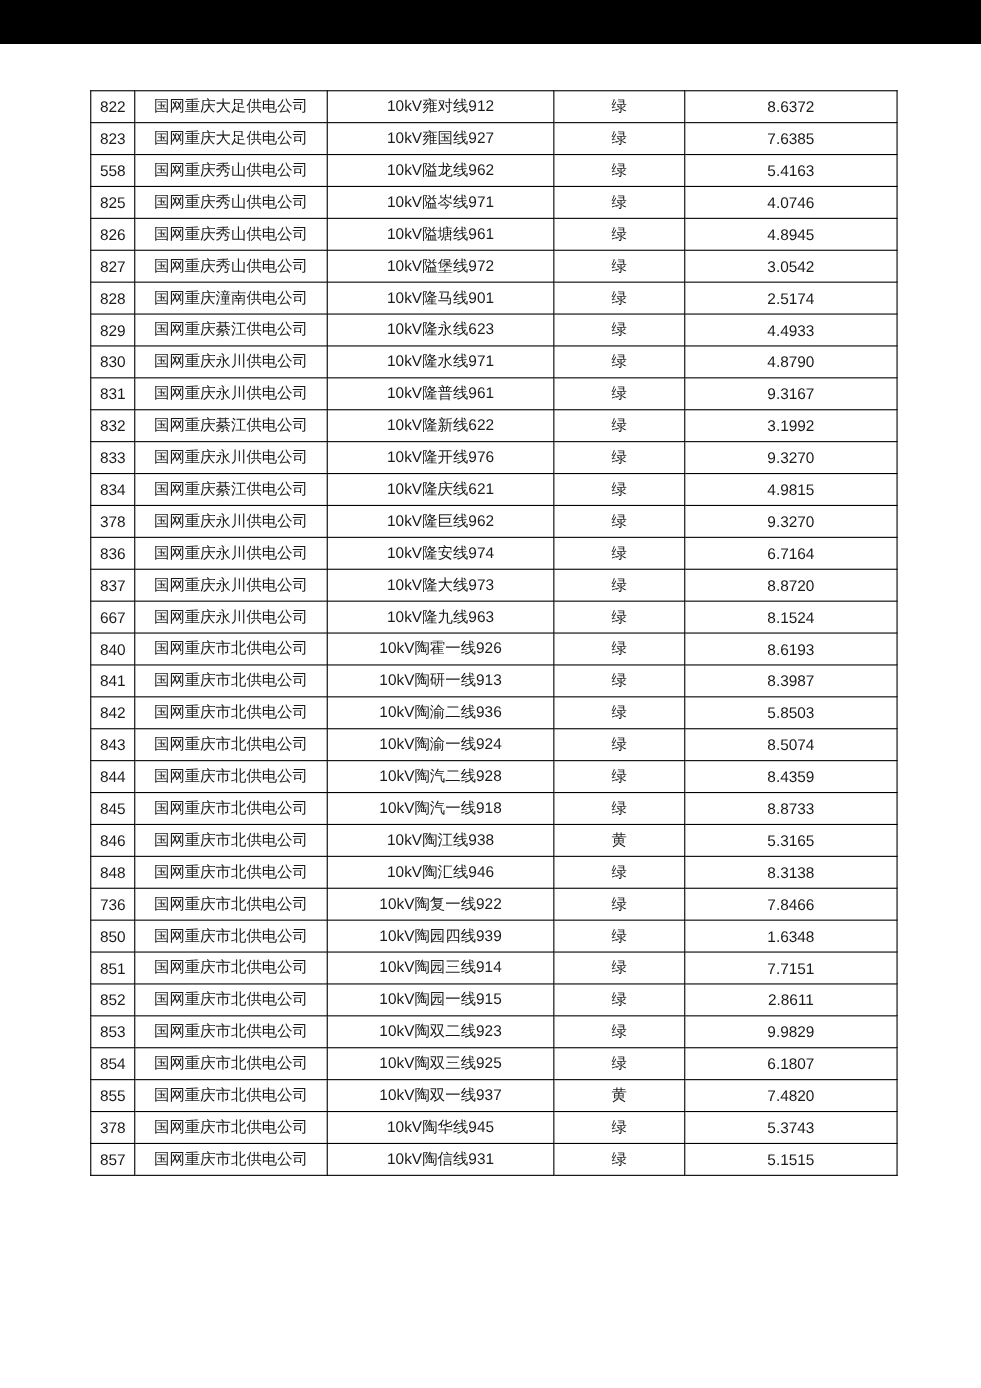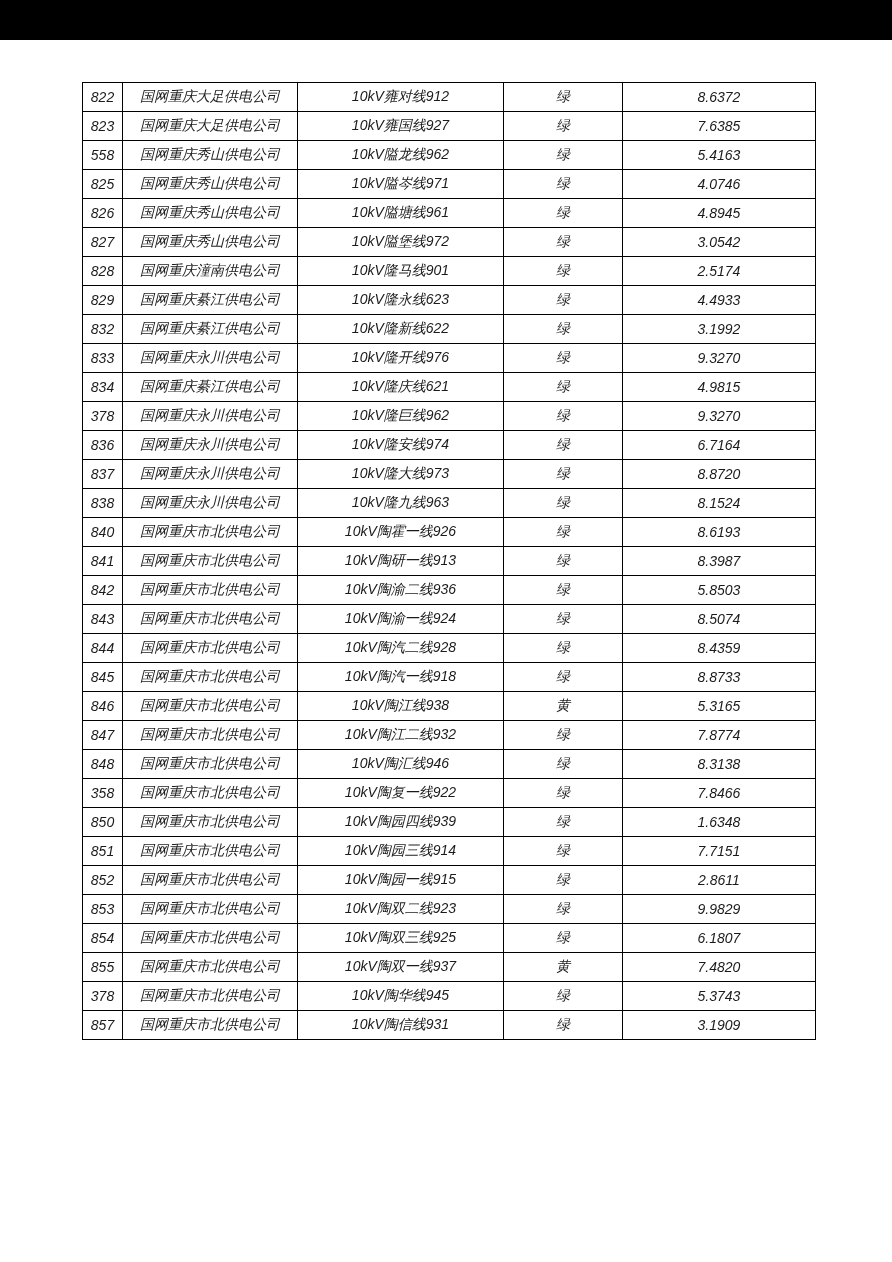--- a/index.html
+++ b/index.html
@@ -5,21 +5,20 @@
   * { margin: 0; padding: 0; box-sizing: border-box; }
   html, body { background: #e8e8e8; }
   body { font-family: "Liberation Sans", "DejaVu Sans", sans-serif; }
   .screen {
     position: relative;
     width: 892px;
     height: 1262px;
     margin: 0 auto;
     background: #fdfdfd;
     overflow: hidden;
-    font-style: italic;
   }
   .top-bar {
     position: absolute;
     top: 0;
     left: 0;
     width: 892px;
     height: 40px;
     background: #000000;
   }
   .document-page {
@@ -120,20 +119,34 @@
             <td>2.5174</td>
           </tr>
           <tr>
             <td>829</td>
             <td>国网重庆綦江供电公司</td>
             <td>10kV隆永线623</td>
             <td>绿</td>
             <td>4.4933</td>
           </tr>
           <tr>
+            <td>830</td>
+            <td>国网重庆永川供电公司</td>
+            <td>10kV隆水线971</td>
+            <td>绿</td>
+            <td>4.8790</td>
+          </tr>
+          <tr>
+            <td>831</td>
+            <td>国网重庆永川供电公司</td>
+            <td>10kV隆普线961</td>
+            <td>绿</td>
+            <td>9.3167</td>
+          </tr>
+          <tr>
             <td>832</td>
             <td>国网重庆綦江供电公司</td>
             <td>10kV隆新线622</td>
             <td>绿</td>
             <td>3.1992</td>
           </tr>
           <tr>
             <td>833</td>
             <td>国网重庆永川供电公司</td>
             <td>10kV隆开线976</td>
@@ -162,21 +175,21 @@
             <td>6.7164</td>
           </tr>
           <tr>
             <td>837</td>
             <td>国网重庆永川供电公司</td>
             <td>10kV隆大线973</td>
             <td>绿</td>
             <td>8.8720</td>
           </tr>
           <tr>
-            <td>838</td>
+            <td>667</td>
             <td>国网重庆永川供电公司</td>
             <td>10kV隆九线963</td>
             <td>绿</td>
             <td>8.1524</td>
           </tr>
           <tr>
             <td>840</td>
             <td>国网重庆市北供电公司</td>
             <td>10kV陶霍一线926</td>
             <td>绿</td>
@@ -218,35 +231,28 @@
             <td>8.8733</td>
           </tr>
           <tr>
             <td>846</td>
             <td>国网重庆市北供电公司</td>
             <td>10kV陶江线938</td>
             <td>黄</td>
             <td>5.3165</td>
           </tr>
           <tr>
-            <td>847</td>
-            <td>国网重庆市北供电公司</td>
-            <td>10kV陶江二线932</td>
-            <td>绿</td>
-            <td>7.8774</td>
-          </tr>
-          <tr>
             <td>848</td>
             <td>国网重庆市北供电公司</td>
             <td>10kV陶汇线946</td>
             <td>绿</td>
             <td>8.3138</td>
           </tr>
           <tr>
-            <td>358</td>
+            <td>736</td>
             <td>国网重庆市北供电公司</td>
             <td>10kV陶复一线922</td>
             <td>绿</td>
             <td>7.8466</td>
           </tr>
           <tr>
             <td>850</td>
             <td>国网重庆市北供电公司</td>
             <td>10kV陶园四线939</td>
             <td>绿</td>
@@ -292,18 +298,18 @@
             <td>国网重庆市北供电公司</td>
             <td>10kV陶华线945</td>
             <td>绿</td>
             <td>5.3743</td>
           </tr>
           <tr>
             <td>857</td>
             <td>国网重庆市北供电公司</td>
             <td>10kV陶信线931</td>
             <td>绿</td>
-            <td>3.1909</td>
+            <td>5.1515</td>
           </tr>
         </tbody>
     </table>
   </div>
 </div>
 
 </body></html>

